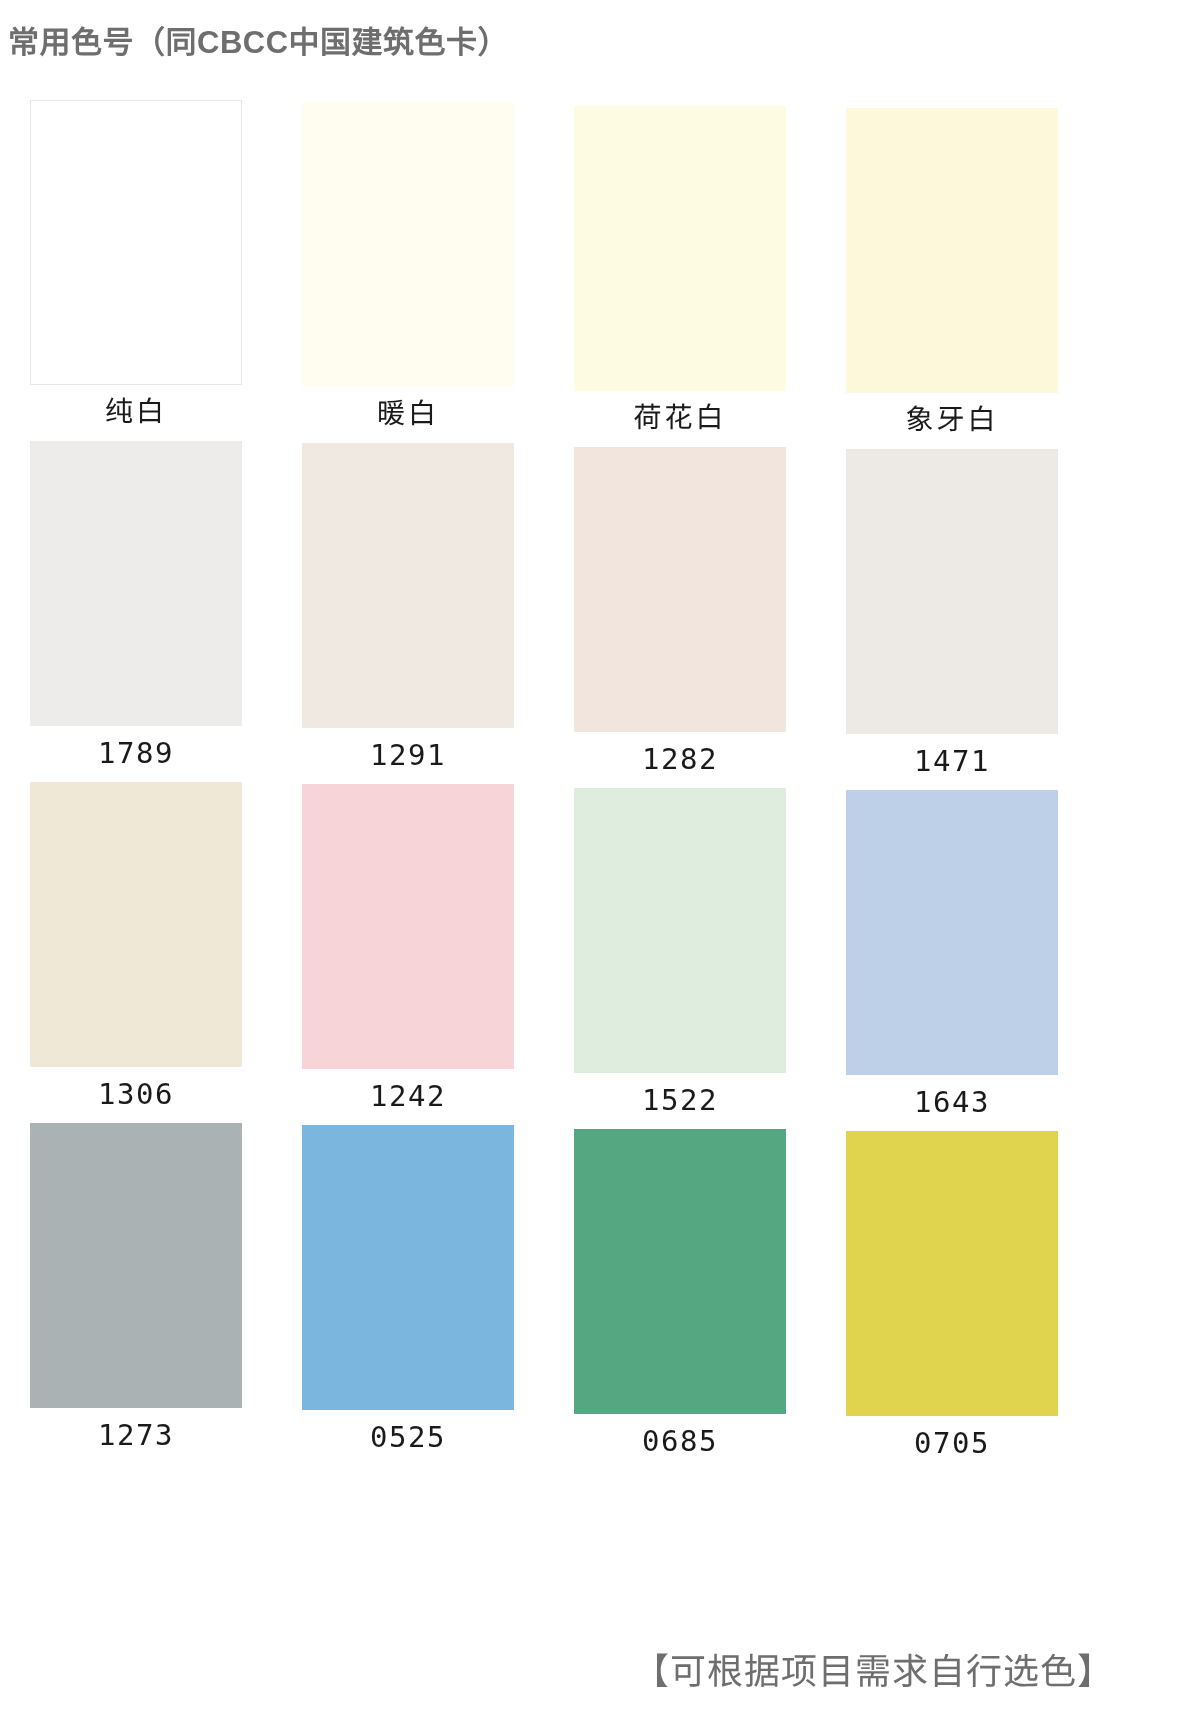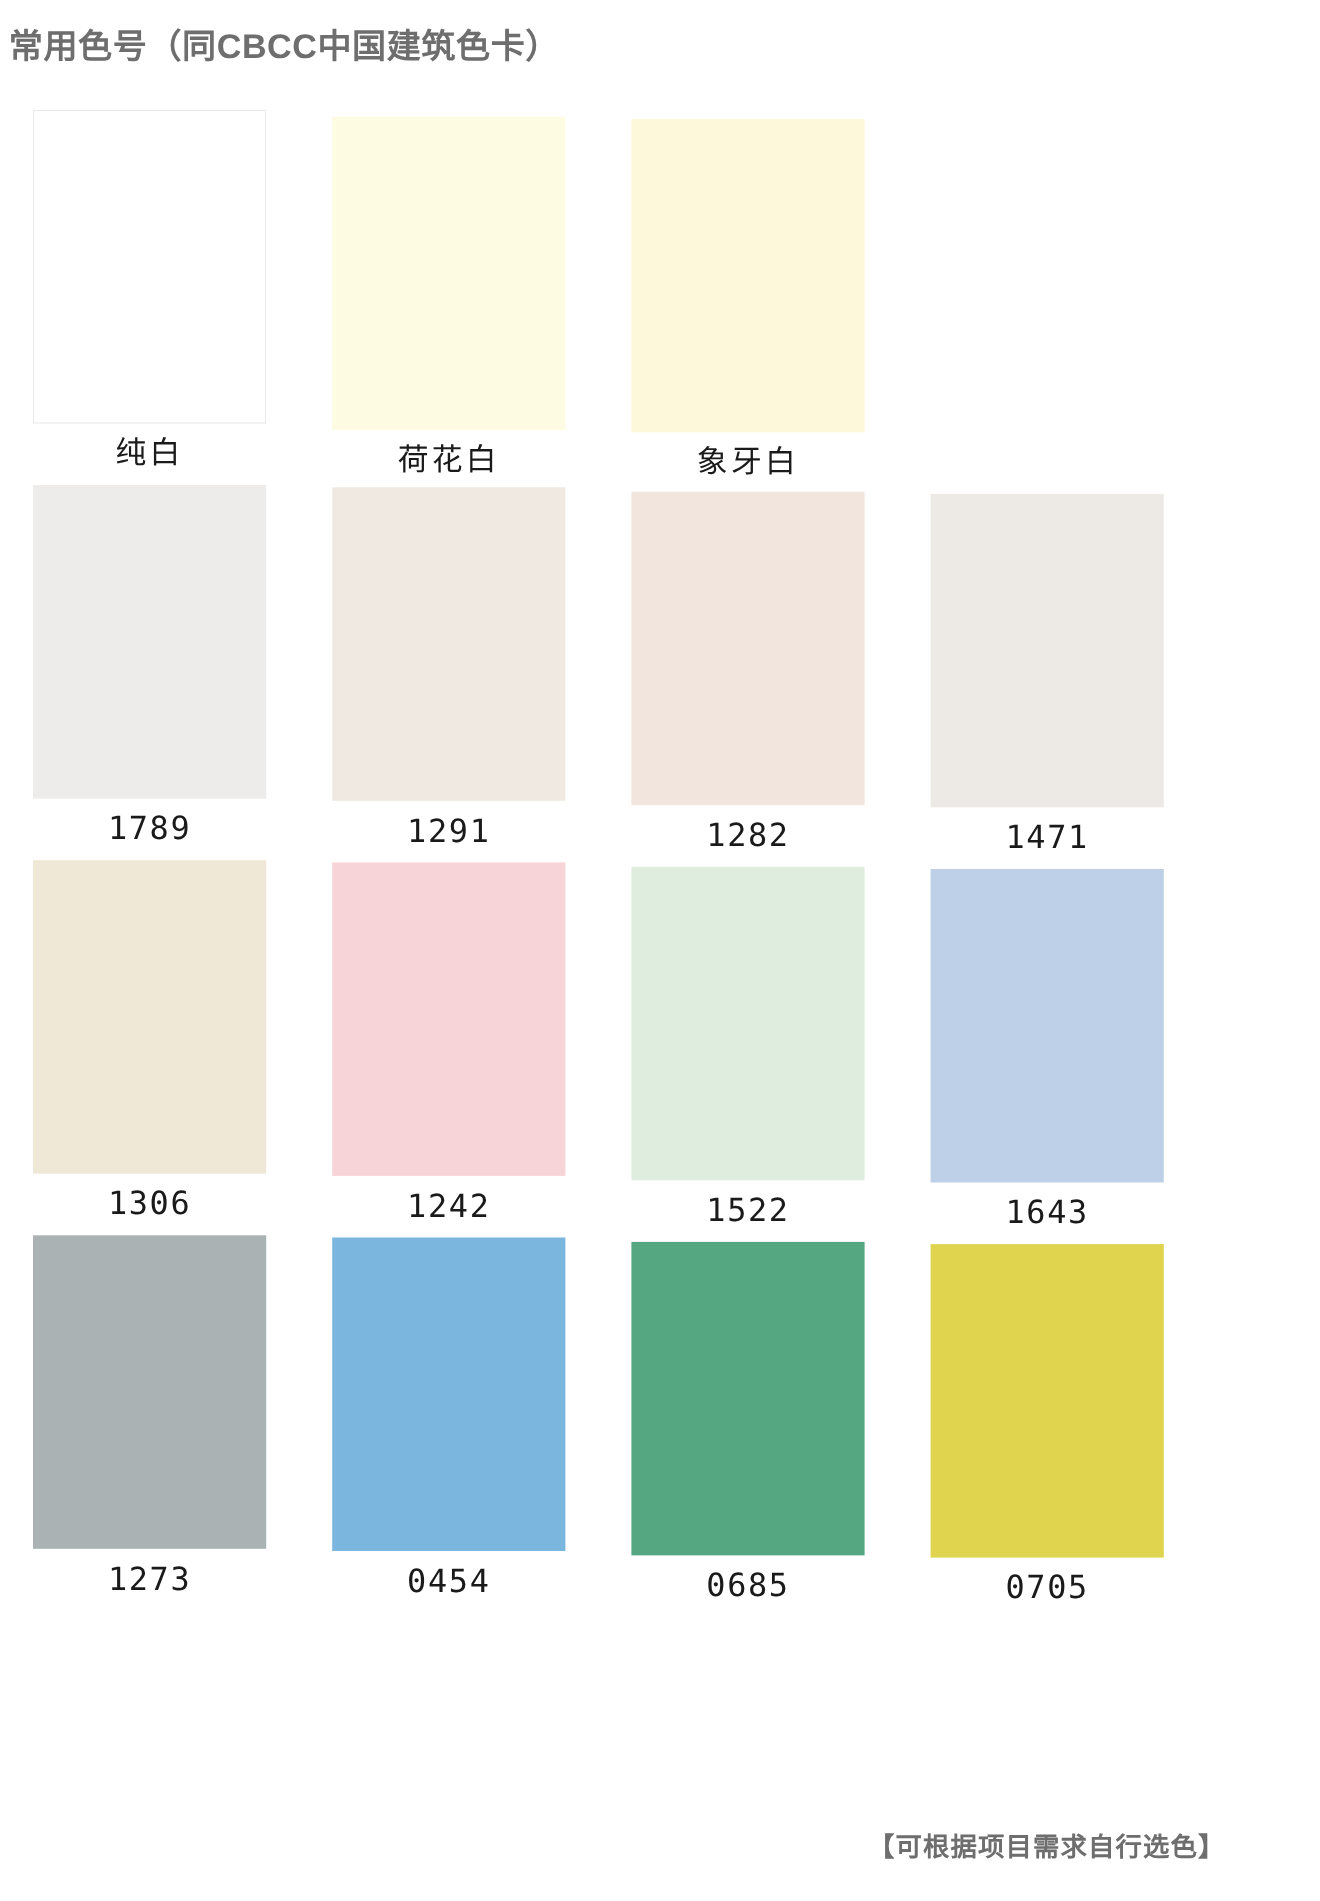--- a/index.html
+++ b/index.html
@@ -104,40 +104,44 @@
   .nudge-1 { position: relative; top: 0px; }
   .nudge-2 { position: relative; top: 2px; }
   .nudge-3 { position: relative; top: 6px; }
   .nudge-4 { position: relative; top: 8px; }
 
   
   .footer-note {
     position: absolute;
     right: 22px;
     bottom: 34px;
-    font-size: 24px;
-    font-weight: 700;
+    font-size: 36px;
+    font-weight: 400;
     color: #6e6e6e;
     letter-spacing: 1px;
     white-space: nowrap;
   }
 </style>
 </head>
 <body>
 
 <div class="page">
 
   <div class="title">常用色号（同CBCC中国建筑色卡）</div>
 
   <div class="grid">
       <div class="row">
         <div class="cell nudge-1">
           <div class="swatch outlined" style="background-color: rgb(255, 255, 255);"></div>
           <div class="caption cn">纯白</div>
         </div>
+        <div class="cell nudge-2">
+          <div class="swatch" style="background-color: rgb(255, 253, 239);"></div>
+          <div class="caption cn">暖白</div>
+        </div>
         <div class="cell nudge-3">
           <div class="swatch" style="background-color: rgb(254, 251, 227);"></div>
           <div class="caption cn">荷花白</div>
         </div>
         <div class="cell nudge-4">
           <div class="swatch" style="background-color: rgb(253, 248, 217);"></div>
           <div class="caption cn">象牙白</div>
         </div>
       </div>
       <div class="row">
@@ -176,21 +180,21 @@
           <div class="caption num">1643</div>
         </div>
       </div>
       <div class="row">
         <div class="cell nudge-1">
           <div class="swatch" style="background-color: rgb(170, 178, 179);"></div>
           <div class="caption num">1273</div>
         </div>
         <div class="cell nudge-2">
           <div class="swatch" style="background-color: rgb(123, 182, 222);"></div>
-          <div class="caption num">0454</div>
+          <div class="caption num">0525</div>
         </div>
         <div class="cell nudge-3">
           <div class="swatch" style="background-color: rgb(85, 167, 129);"></div>
           <div class="caption num">0685</div>
         </div>
         <div class="cell nudge-4">
           <div class="swatch" style="background-color: rgb(224, 212, 78);"></div>
           <div class="caption num">0705</div>
         </div>
       </div>

